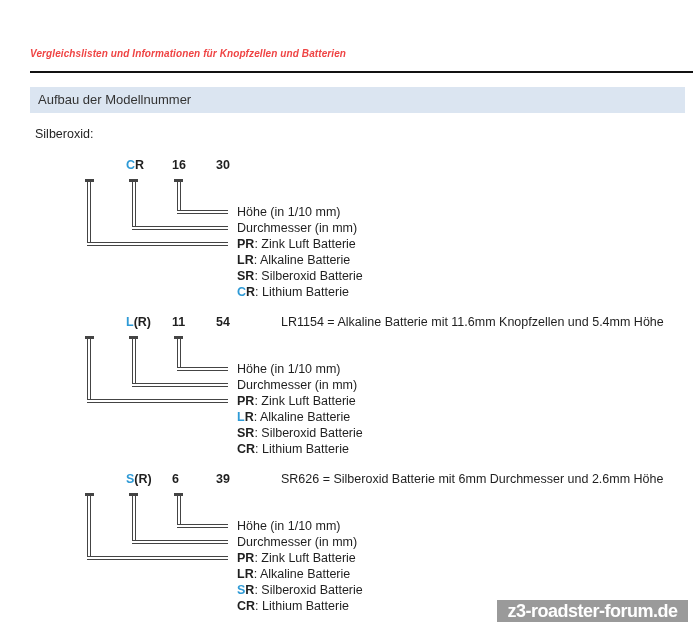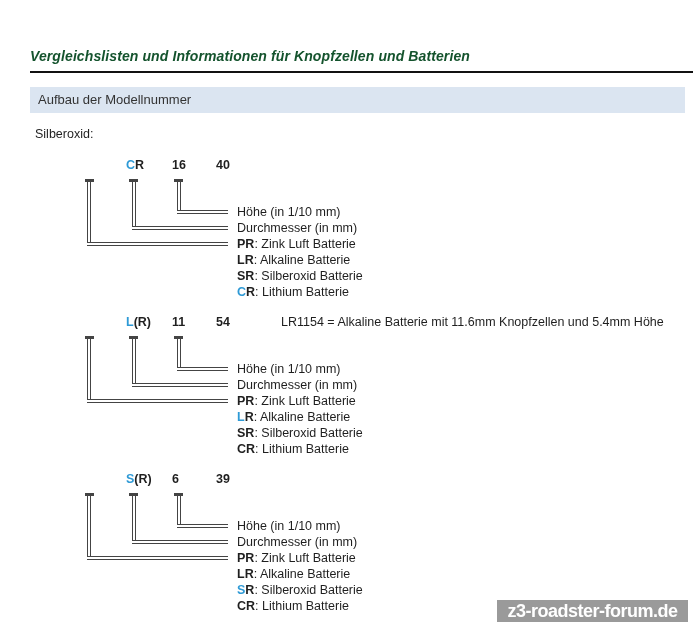--- a/index.html
+++ b/index.html
@@ -9,21 +9,21 @@
     --line:#444444;
     --wm-bg:#9a9a9a;
     --wm-text:#ffffff;
   }
   html,body{margin:0;padding:0;background:#ffffff;}
   body{font-family:"Liberation Sans","DejaVu Sans",sans-serif;color:var(--text);}
   .page{position:relative;width:693px;height:625px;background:#fff;overflow:hidden;}
 
   .doc-title{
     position:absolute;left:30px;top:48px;right:0;
-    font-size:14px;font-weight:bold;font-style:italic;color:#14532d;
+    font-size:10px;font-weight:bold;font-style:italic;color:#ef4444;
     letter-spacing:.1px;
   }
   .title-rule{position:absolute;left:30px;right:0;top:71px;height:2px;background:#111;}
 
   .section-bar{
     position:absolute;left:30px;right:8px;top:87px;height:26px;
     background:var(--bar-bg);
   }
   .section-bar span{
     display:block;padding-left:8px;line-height:26px;font-size:13px;color:#333;
@@ -78,21 +78,21 @@
   <div class="section-bar">
     <span>Aufbau der Modellnummer</span>
   </div>
 
   <div class="examples">Silberoxid:</div>
 
   <div class="blocks">
   <div class="block">
     <span class="hdr code"><span class="code-first">C</span><span>R</span></span>
     <span class="hdr num num1">16</span>
-    <span class="hdr num num2">40</span>
+    <span class="hdr num num2">30</span>
 
     <div class="cap cap1"></div>
     <div class="cap cap2"></div>
     <div class="cap cap3"></div>
     <div class="vline v1"></div>
     <div class="vline v2"></div>
     <div class="vline v3"></div>
     <div class="hline h1"></div>
     <div class="hline h2"></div>
     <div class="hline h3"></div>
@@ -130,20 +130,21 @@
           <div class="label-row"><span class="lcode-first hl">L</span><span class="lcode">R</span>: Alkaline Batterie</div>
           <div class="label-row"><span class="lcode-first">S</span><span class="lcode">R</span>: Silberoxid Batterie</div>
           <div class="label-row"><span class="lcode-first">C</span><span class="lcode">R</span>: Lithium Batterie</div>
         </div>
   </div>
 
   <div class="block">
     <span class="hdr code"><span class="code-first">S</span><span>(R)</span></span>
     <span class="hdr num num1">6</span>
     <span class="hdr num num2">39</span>
+    <span class="hdr desc">SR626 = Silberoxid Batterie mit 6mm Durchmesser und 2.6mm Höhe</span>
 
     <div class="cap cap1"></div>
     <div class="cap cap2"></div>
     <div class="cap cap3"></div>
     <div class="vline v1"></div>
     <div class="vline v2"></div>
     <div class="vline v3"></div>
     <div class="hline h1"></div>
     <div class="hline h2"></div>
     <div class="hline h3"></div>

